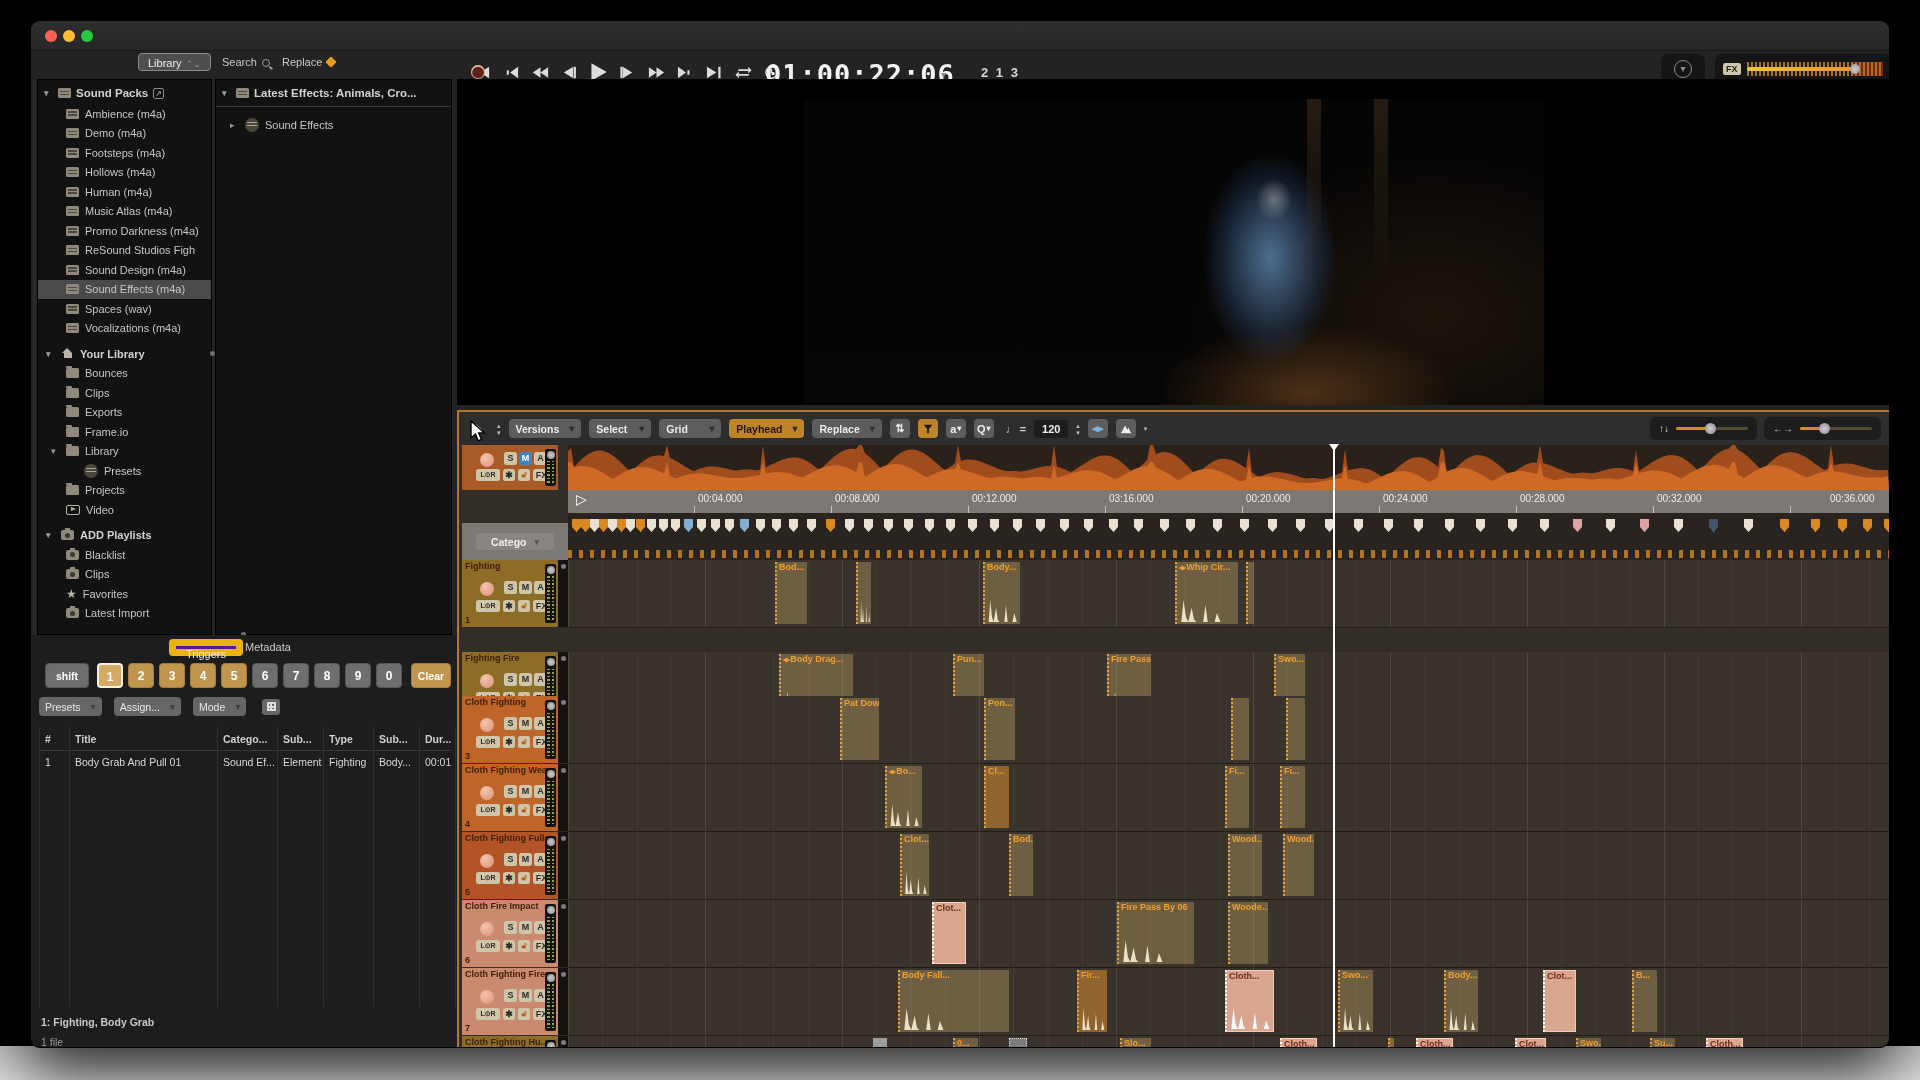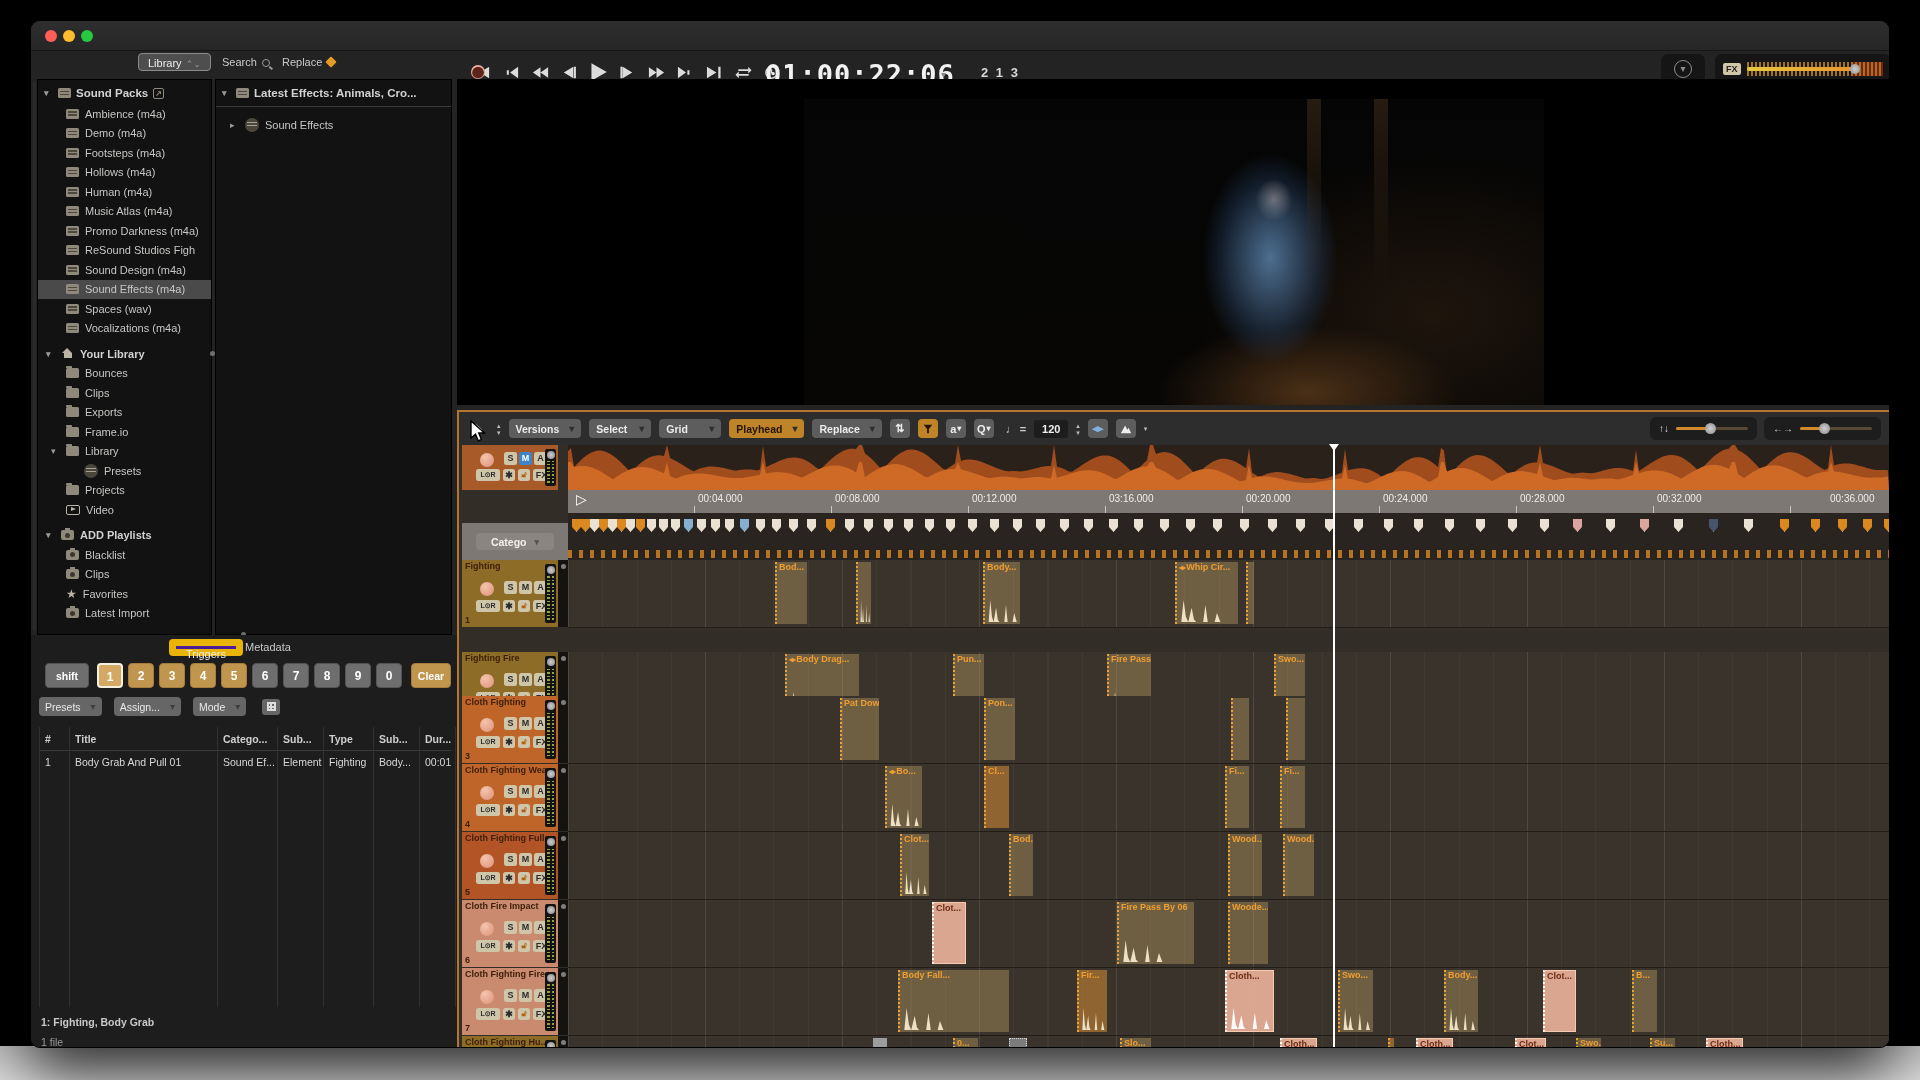--- a/index.html
+++ b/index.html
@@ -787,21 +787,21 @@
             <div class="sq small" style="left: 14px; top: 40px; width: 24px; font-size: 7px;">L⊙R</div>
             <div class="sq small" style="left: 41px; top: 40px; width: 12px;">✱</div>
             <div class="sq small" style="left: 56px; top: 40px; width: 12px; font-size: 8px; color: rgb(176, 94, 16);">🔓︎</div>
             <div class="sq small" style="left: 71px; top: 40px; width: 17px;">FX</div>
             <div class="vmeter" style="top: 4px; bottom: 4px;">
               <span class="kn"></span>
             </div>
           </div>
           <div class="tstrip" style="top: 0px; height: 67px;"></div>
           <div class="tcontent lane" style="top: 0px; height: 68px;">
-            <div class="clip olive" style="left: 217px; width: 74px;">
+            <div class="clip olive" style="left: 211px; width: 74px;">
               <div class="lbl"><span class="arr">◂▸ </span>Body Drag...</div>
               <svg class="wv" viewBox="0 0 40 20" preserveAspectRatio="none" style="width:46px">
                 <path d="M0 20 L2 20 L4 3 L6 16 L8 20 L11 9 L13 18 L15 20 L21 20 L23 7 L25 20 L31 20 L33 13 L36 20 L40 20 Z"></path>
               </svg>
             </div>
             <div class="clip olive" style="left: 385px; width: 31px;">
               <div class="lbl">Pun...</div>
             </div>
             <div class="clip olive" style="left: 539px; width: 44px;">
               <div class="lbl">Fire Pass B...</div>

